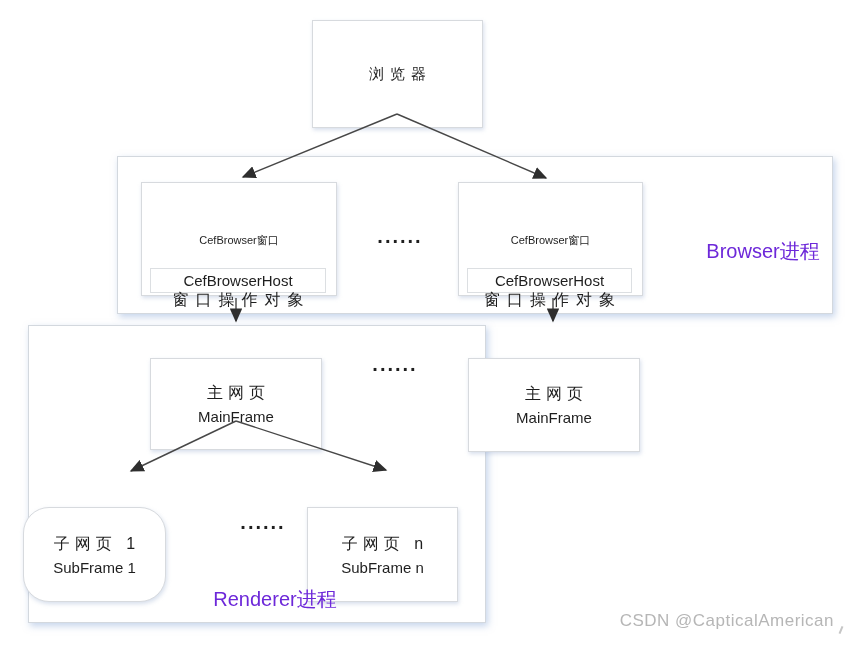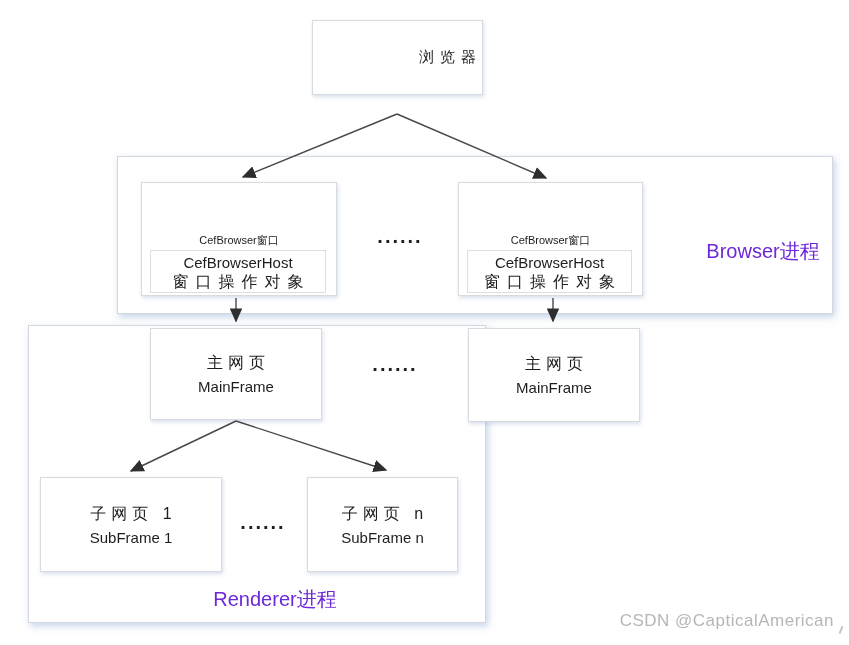--- a/index.html
+++ b/index.html
@@ -21,28 +21,28 @@
   }
 
   .root-node { display:flex; align-items:center; justify-content:center; }
   .root-label { font-size:15px; letter-spacing:6px; padding-left:6px; }
 
   .cef-title {
     position:absolute; left:0; right:0; top:48px; height:18px;
     line-height:18px; text-align:center; font-size:11px; white-space:nowrap;
   }
   .host-box {
-    position:absolute; left:8px; right:10px; bottom:2px; height:43px;
+    position:absolute; left:8px; right:10px; bottom:2px; height:25px;
     background:#fff; border:1px solid #dcdfe2; text-align:center; padding-top:2px;
   }
   .host-line1 { font-size:15px; line-height:19px; white-space:nowrap; }
   .host-line2 { font-size:16px; line-height:20px; letter-spacing:7px; padding-left:7px; white-space:nowrap; }
 
   .two-line-node {
-    display:flex; flex-direction:column; align-items:center; justify-content:center; gap:4px;
+    display:flex; flex-direction:column; align-items:center; justify-content:center; gap:4px;margin-top:30px;
   }
   .cn-line { font-size:16px; letter-spacing:5px; padding-left:5px; white-space:nowrap; }
   .en-line { font-size:15px; white-space:nowrap; }
 
   .ellipsis {
     position:absolute; width:64px; text-align:center;
     font-weight:bold; font-size:20px; letter-spacing:2px; color:#1f1f1f;
     line-height:20px;
   }
 
@@ -63,21 +63,21 @@
 </style>
 </head>
 <body>
 
 <div class="canvas">
 
   <div class="frame" style="left:117px; top:156px; width:716px; height:158px;"></div>
 
   <div class="frame" style="left:28px; top:325px; width:458px; height:298px;"></div>
 
-  <div class="node root-node" style="left:312px; top:20px; width:171px; height:75px;justify-content:flex-end;">
+  <div class="node root-node" style="left:312px; top:20px; width:171px; height:108px;">
     <span class="root-label">浏览器</span>
   </div>
 
   <div class="node" style="left:141px; top:182px; width:196px; height:114px;">
     <div class="cef-title">CefBrowser窗口</div>
     <div class="host-box">
       <div class="host-line1">CefBrowserHost</div>
       <div class="host-line2">窗口操作对象</div>
     </div>
   </div>
@@ -99,21 +99,21 @@
     <div class="en-line">MainFrame</div>
   </div>
 
   <div class="node two-line-node" style="left:468px; top:328px; width:172px; height:94px;">
     <div class="cn-line">主网页</div>
     <div class="en-line">MainFrame</div>
   </div>
 
   <div class="ellipsis" style="left:363px; top:354px;">......</div>
 
-  <div class="node two-line-node" style="left:40px; top:477px; width:182px; height:95px;">
+  <div class="node two-line-node" style="left:23px; top:477px; width:143px; height:95px;border-radius:26px;">
     <div class="cn-line">子网页 1</div>
     <div class="en-line">SubFrame 1</div>
   </div>
 
   <div class="node two-line-node" style="left:307px; top:477px; width:151px; height:95px;">
     <div class="cn-line">子网页 n</div>
     <div class="en-line">SubFrame n</div>
   </div>
 
   <div class="ellipsis" style="left:231px; top:512px;">......</div>

